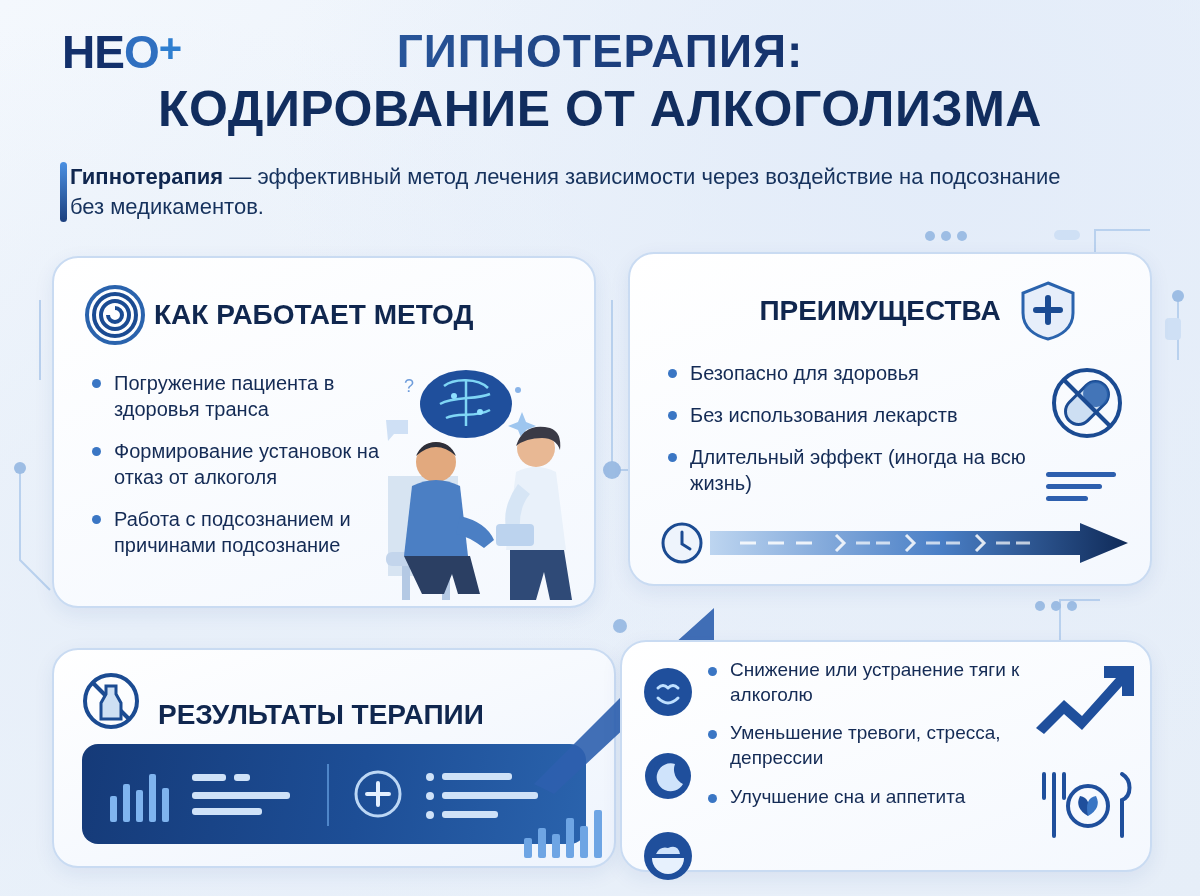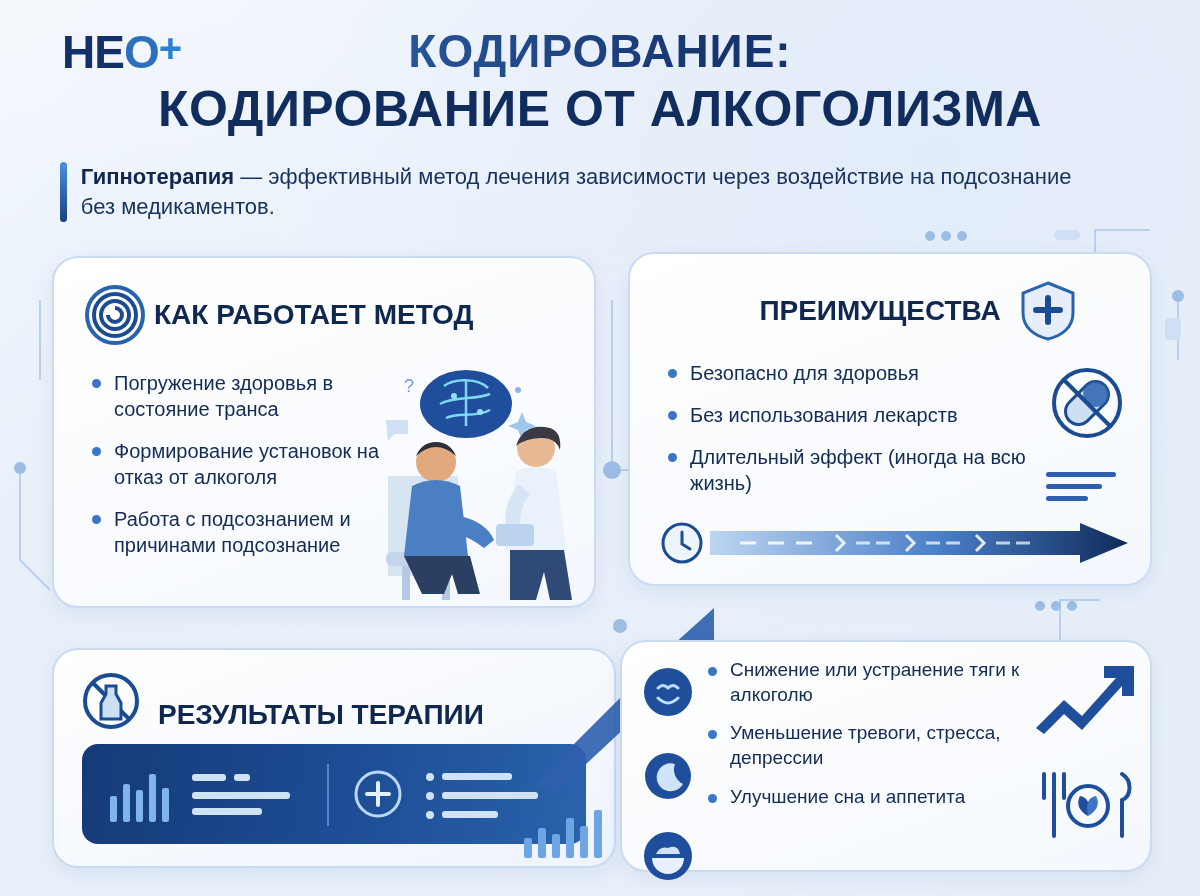--- a/index.html
+++ b/index.html
@@ -72,21 +72,21 @@
     color: #112d5e;
     margin: 0;
   }
 
   .lead {
     position: absolute;
     left: 60px;
     top: 162px;
     width: 1040px;
     display: flex;
-    gap: 14px;
+    gap: 3px;
   }
   .lead-bar {
     width: 8px;
     min-height: 56px;
     border-radius: 4px;
     background: linear-gradient(180deg, #4a90e2, #1b3f7e);
   }
   .lead-text {
     font-size: 22px;
     line-height: 1.36;
@@ -288,21 +288,21 @@
       <rect x="1165" y="318" width="16" height="22" rx="4"></rect>
       <rect x="1054" y="230" width="26" height="10" rx="5"></rect>
     </g>
   </svg>
 
   <div class="logo">
     <span>HE</span><span class="o">O</span><span class="plus">+</span>
   </div>
 
   <div class="title-wrap">
-    <div class="title-1">КОДИРОВАНИЕ:</div>
+    <div class="title-1">ГИПНОТЕРАПИЯ:</div>
     <div class="title-2">КОДИРОВАНИЕ ОТ АЛКОГОЛИЗМА</div>
   </div>
 
   <div class="lead">
     <div class="lead-bar"></div>
     <div class="lead-text">
       <b>Гипнотерапия</b><span> — эффективный метод лечения зависимости через воздействие на подсознание без медикаментов.</span>
     </div>
   </div>
 
@@ -310,21 +310,21 @@
     <div class="a-head">
       <svg width="62" height="62" viewBox="0 0 62 62">
         <g fill="none" stroke="#1b4b92" stroke-width="4">
           <circle cx="31" cy="31" r="28" stroke="#2a63ad"></circle>
           <path d="M31,10 A21,21 0 1,1 10,31 A21,21 0 0,1 31,10 M31,17 A14,14 0 1,0 45,31 A14,14 0 0,0 31,17 M31,24 A7,7 0 1,1 24,31"></path>
         </g>
       </svg>
       <div class="card-title">КАК РАБОТАЕТ МЕТОД</div>
     </div>
     <ul class="bullets a-list">
-      <li>Погружение здоровья в состояние транса</li>
+      <li>Погружение пациента в здоровья транса</li>
       <li>Формирование установок на отказ от алкоголя</li>
       <li>Работа с подсознанием и причинами подсознание</li>
     </ul>
 
     <svg class="a-illus" viewBox="0 0 230 250">
 
       <g>
         <ellipse cx="108" cy="48" rx="46" ry="34" fill="#1f4f9c"></ellipse>
         <g stroke="#7fd6f5" stroke-width="2.5" fill="none">
           <path d="M86,30 C96,22 120,22 130,32"></path>

